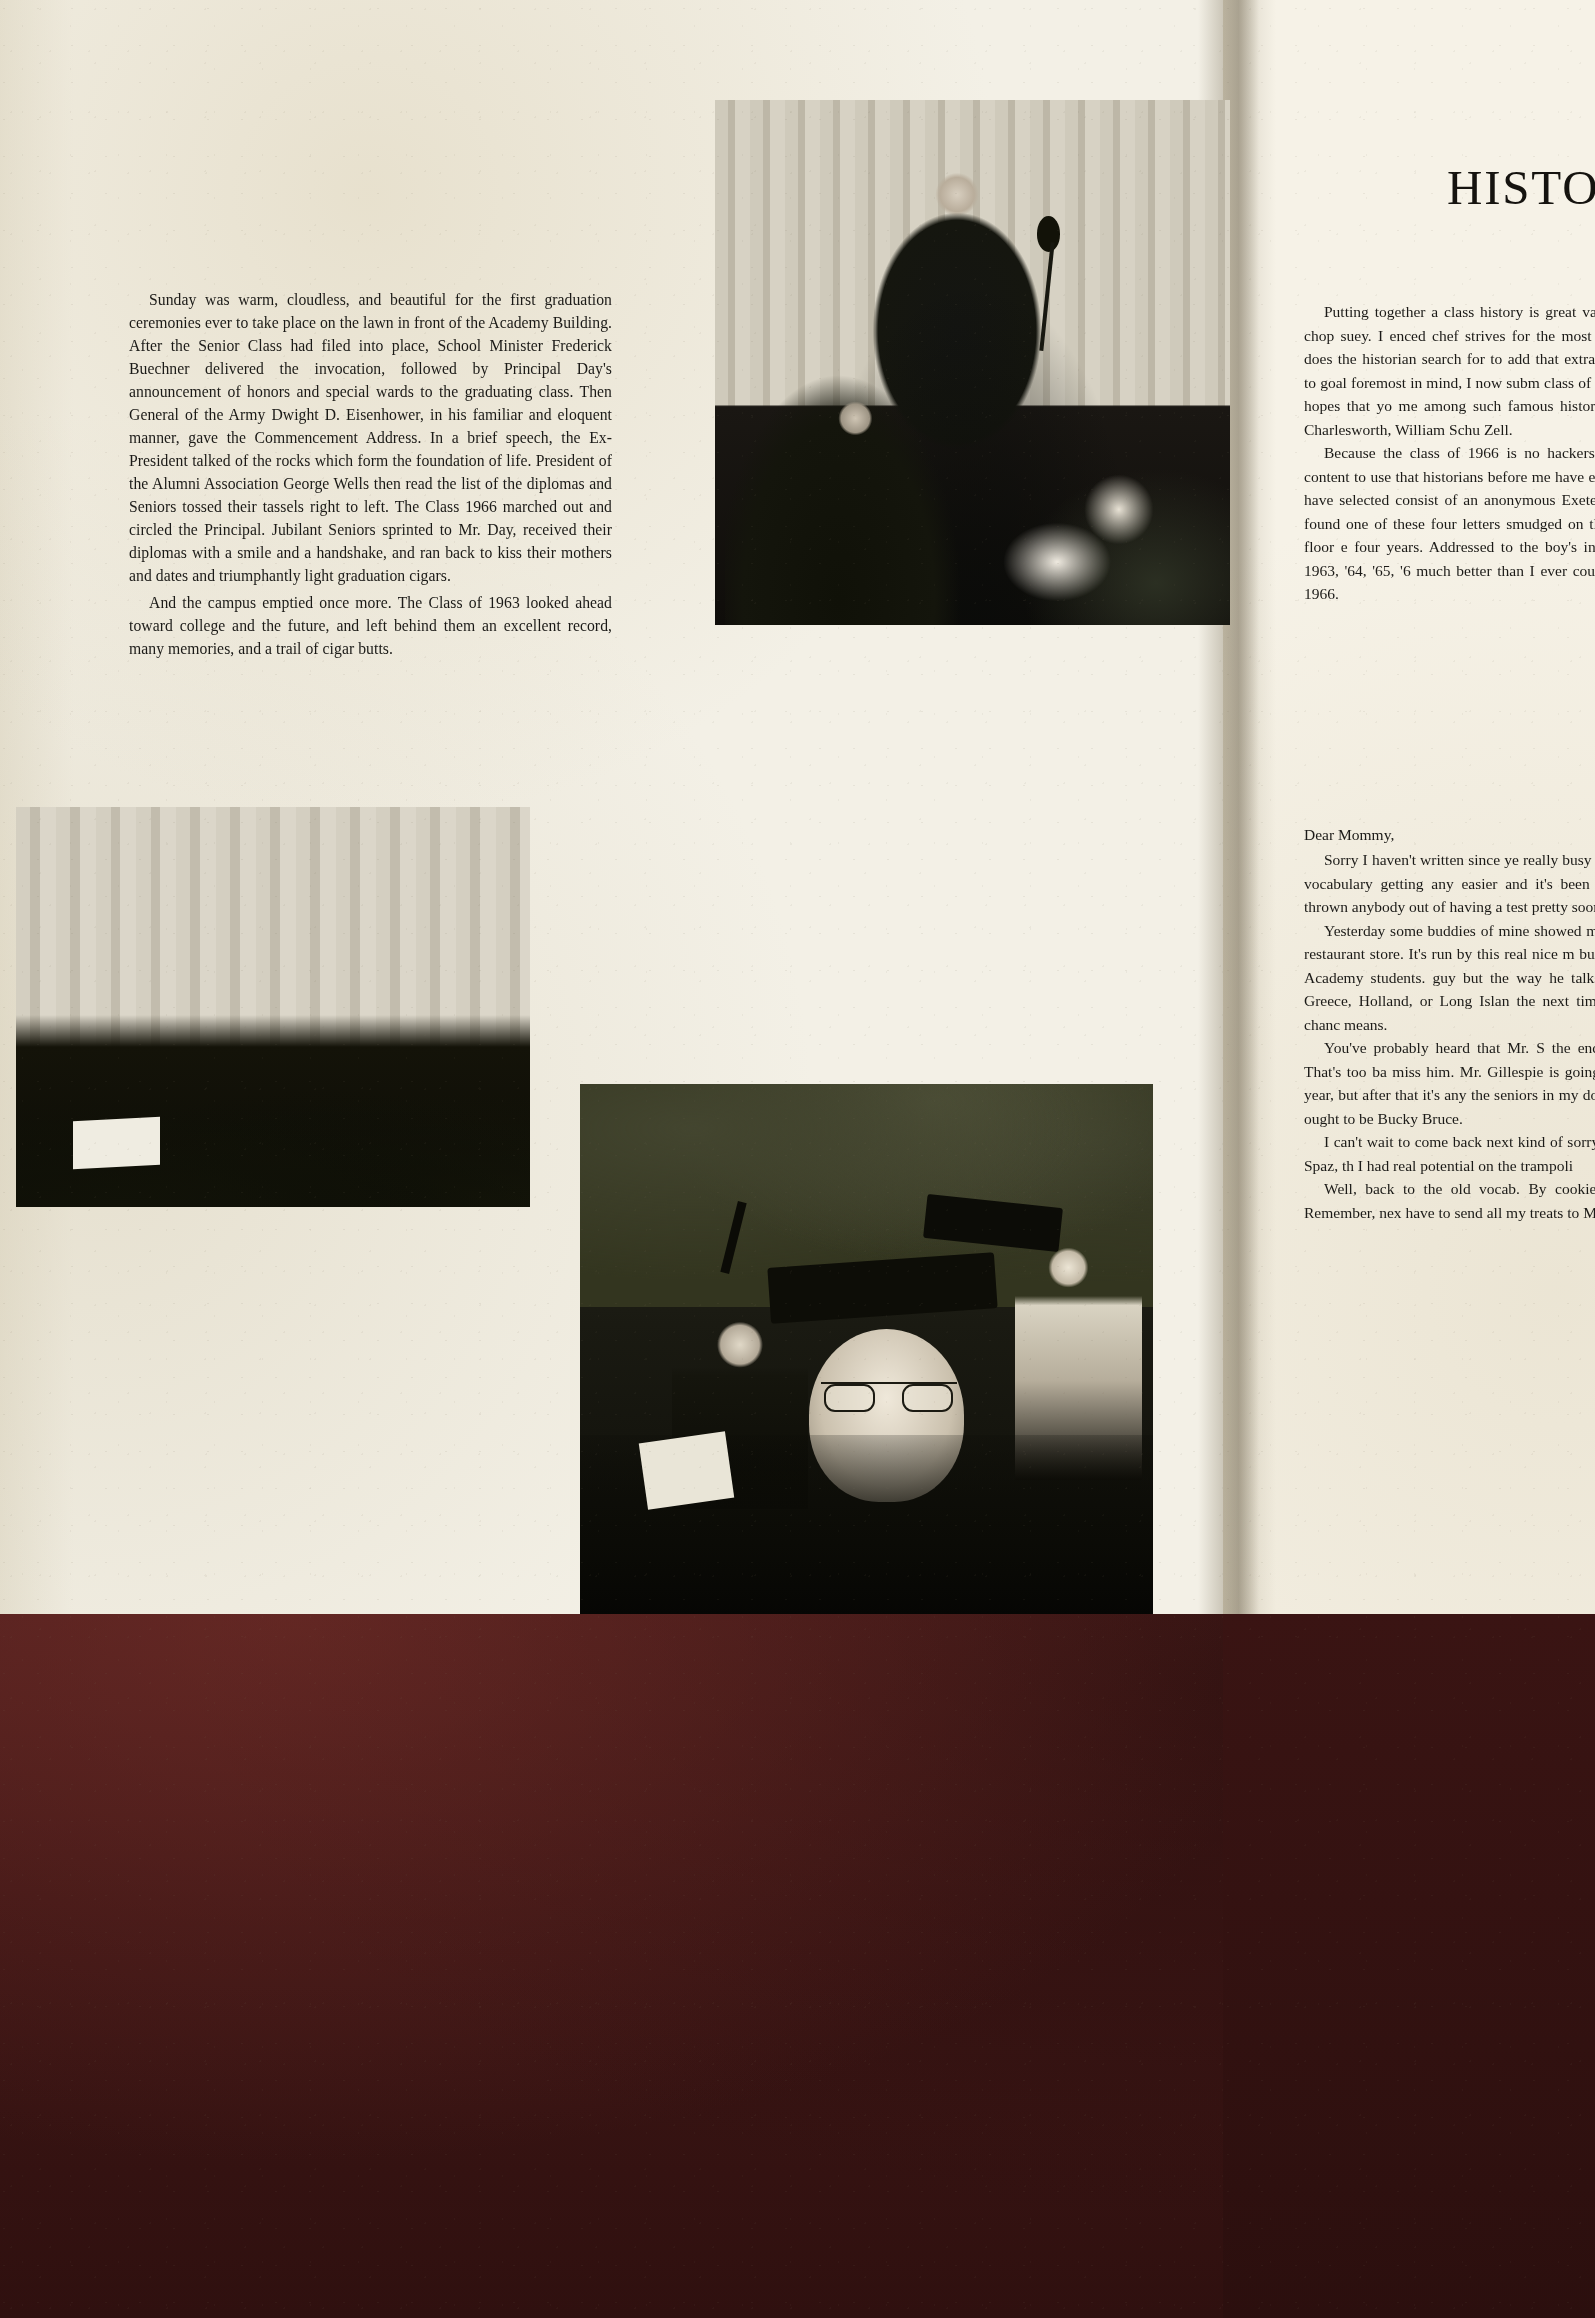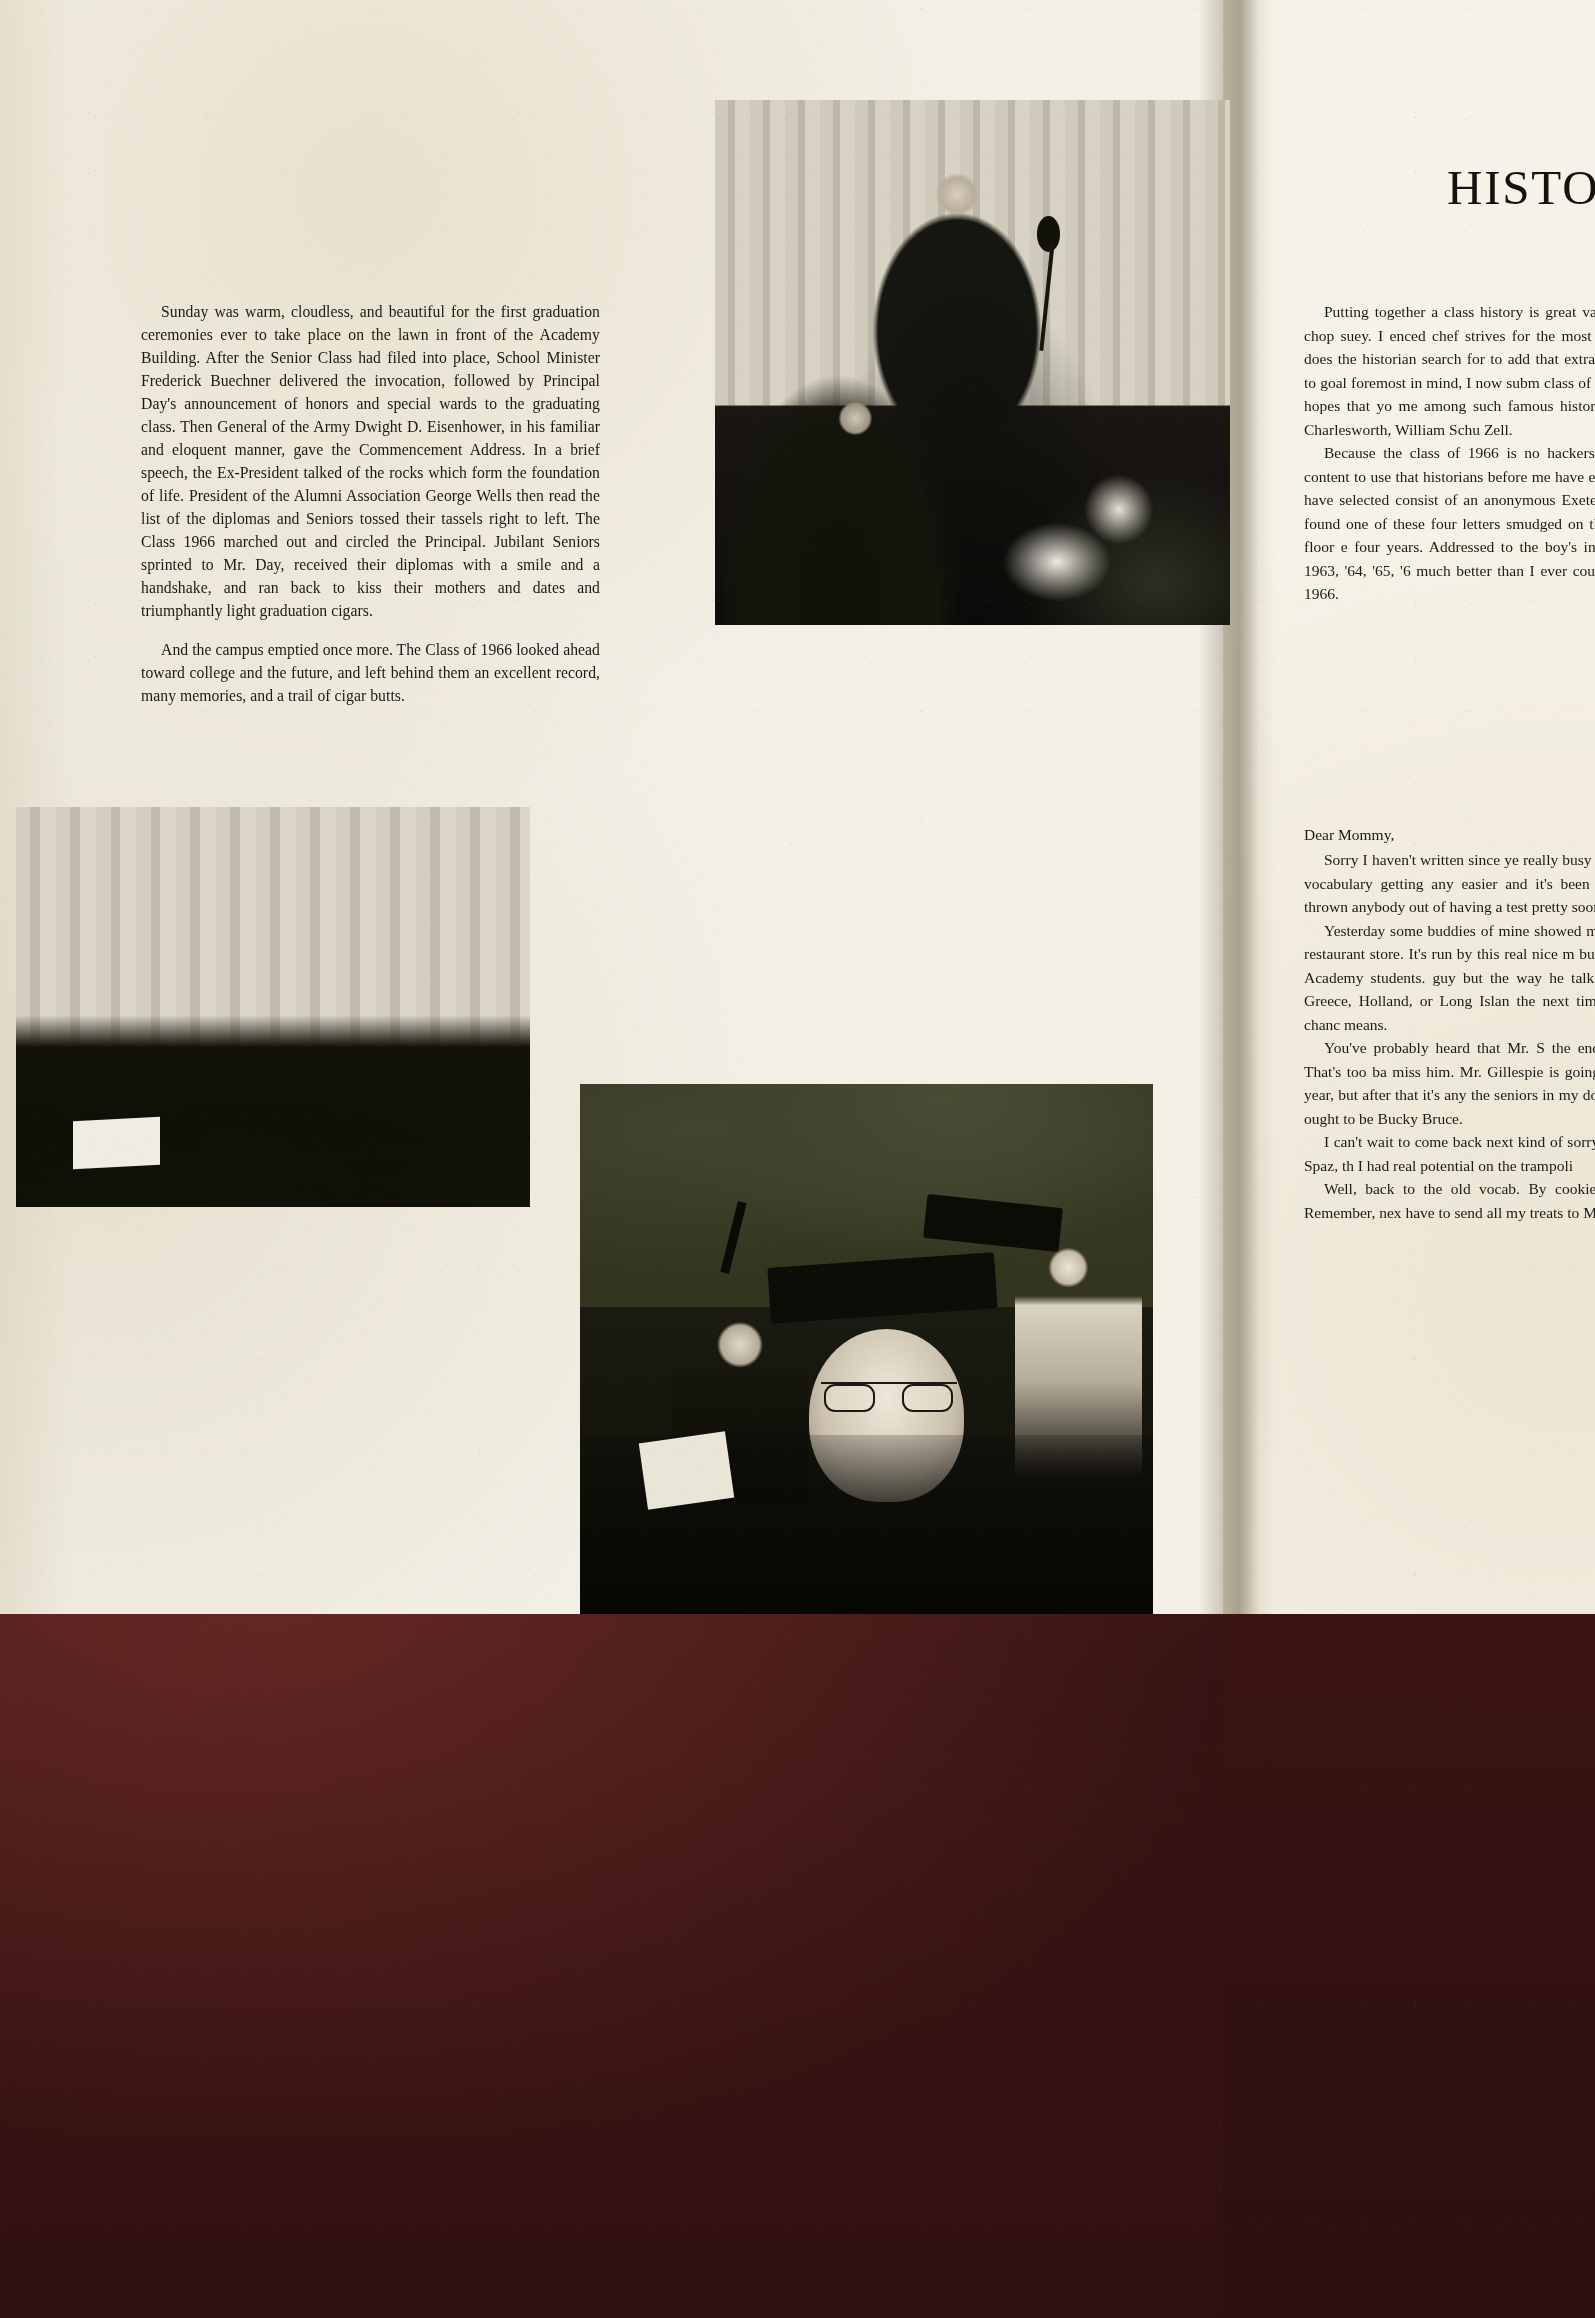--- a/index.html
+++ b/index.html
@@ -121,21 +121,21 @@
 
   #left-text {
     left: 125px;
     top: 284px;
     width: 491px;
     font-size: 15.7px;
     line-height: 23px;
     letter-spacing: 0.05px;
   }
   #left-text p {
-    margin: 16px;
+    margin: 4px;
     text-indent: 20px;
   }
 
   .heading {
     position: absolute;
     left: 1447px;
     top: 159px;
     font-family: "Liberation Serif", serif;
     font-size: 49px;
     letter-spacing: 1.8px;
@@ -428,21 +428,21 @@
 <body>
 
 <div id="scan">
 
   <div class="paper-left"></div>
   <div class="paper-right"></div>
   <div class="gutter"></div>
 
   <div class="body-col" id="left-text">
     <p>Sunday was warm, cloudless, and beautiful for the first graduation ceremonies ever to take place on the lawn in front of the Academy Building. After the Senior Class had filed into place, School Minister Frederick Buechner delivered the invocation, followed by Principal Day's announcement of honors and special wards to the graduating class. Then General of the Army Dwight D. Eisenhower, in his familiar and eloquent manner, gave the Commencement Address. In a brief speech, the Ex-President talked of the rocks which form the foundation of life. President of the Alumni Association George Wells then read the list of the diplomas and Seniors tossed their tassels right to left. The Class 1966 marched out and circled the Principal. Jubilant Seniors sprinted to Mr. Day, received their diplomas with a smile and a handshake, and ran back to kiss their mothers and dates and triumphantly light graduation cigars.</p>
-    <p>And the campus emptied once more. The Class of 1966 looked ahead toward college and the future, and left behind them an excellent record, many memories, and a trail of cigar butts.</p>
+    <p>And the campus emptied once more. The Class of 1963 looked ahead toward college and the future, and left behind them an excellent record, many memories, and a trail of cigar butts.</p>
   </div>
 
   <div class="photo" id="photo-speaker">
     <div class="inner"></div>
     <div class="seated"></div>
     <div class="mic-head"></div>
     <div class="mic-stand"></div>
     <div class="flowers"></div>
   </div>
 

